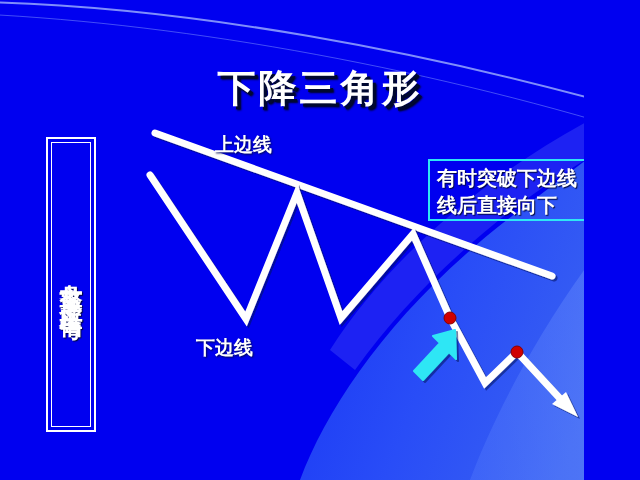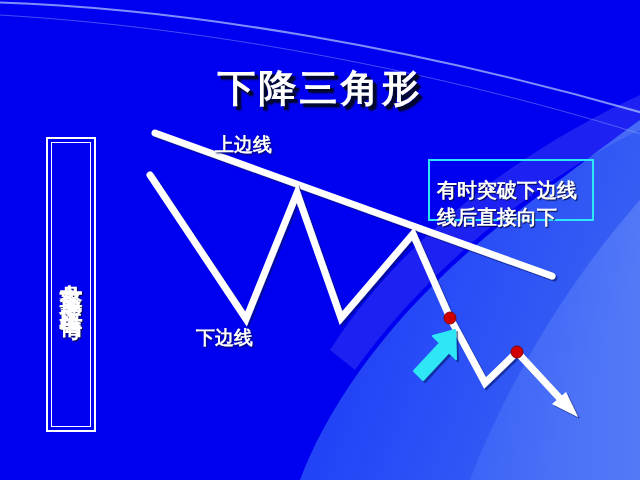--- a/index.html
+++ b/index.html
@@ -3,21 +3,21 @@
 <meta charset="utf-8">
 <style>
   html,body{margin:0;padding:0;}
   body{
     width:640px;height:480px;overflow:hidden;
     font-family:"Liberation Sans", sans-serif;
     background:#0000F0;
     position:relative;
   }
   #slide{
-    position:absolute;left:0;top:0;width:640px;height:480px;
+    position:absolute;left:0;top:0;width:584px;height:480px;
     overflow:hidden;background:#0000F0;
   }
   .bg-svg{position:absolute;left:0;top:0;width:640px;height:480px;}
   .chart-svg{position:absolute;left:0;top:0;width:640px;height:480px;}
 
   
   #title{
     position:absolute;left:0;top:63px;width:640px;
     text-align:center;
     font-size:38px;
@@ -52,21 +52,21 @@
     line-height:1;
     font-family:"Liberation Serif", serif;
     text-shadow:1px 1px 1px #000840;
   }
 
   
   #note-box{
     position:absolute;left:428px;top:159px;width:166px;height:62px;
     border:2px solid #2EE6F5;
     box-sizing:border-box;
-    padding:16px 6px 0 7px;
+    padding:4px 6px 0 7px;
     background:transparent;
   }
   #note-box-text{
     font-size:20px;
     font-weight:bold;
     color:#FFFFFF;
     line-height:1.35;
     letter-spacing:0px;
     font-family:"Liberation Serif", serif;
     text-shadow:1px 1px 1px #000840;
@@ -76,21 +76,21 @@
   .chart-label{
     position:absolute;
     font-size:19px;
     font-weight:bold;
     color:#FFFFFF;
     font-family:Liberation Mono, monospace;
     text-shadow:1px 1px 2px #000a50;
     white-space:nowrap;
   }
   #label-upper{left:215px;top:132px;}
-  #label-lower{left:196px;top:325px;}
+  #label-lower{left:196px;top:335px;}
   #label-sell{left:365px;top:377px;}
 </style>
 </head>
 <body>
 
 <div id="slide">
 
   <svg class="bg-svg" viewBox="0 0 640 480">
     <defs>
       <linearGradient id="wedgeGrad" x1="0" y1="0" x2="1" y2="0.4">

